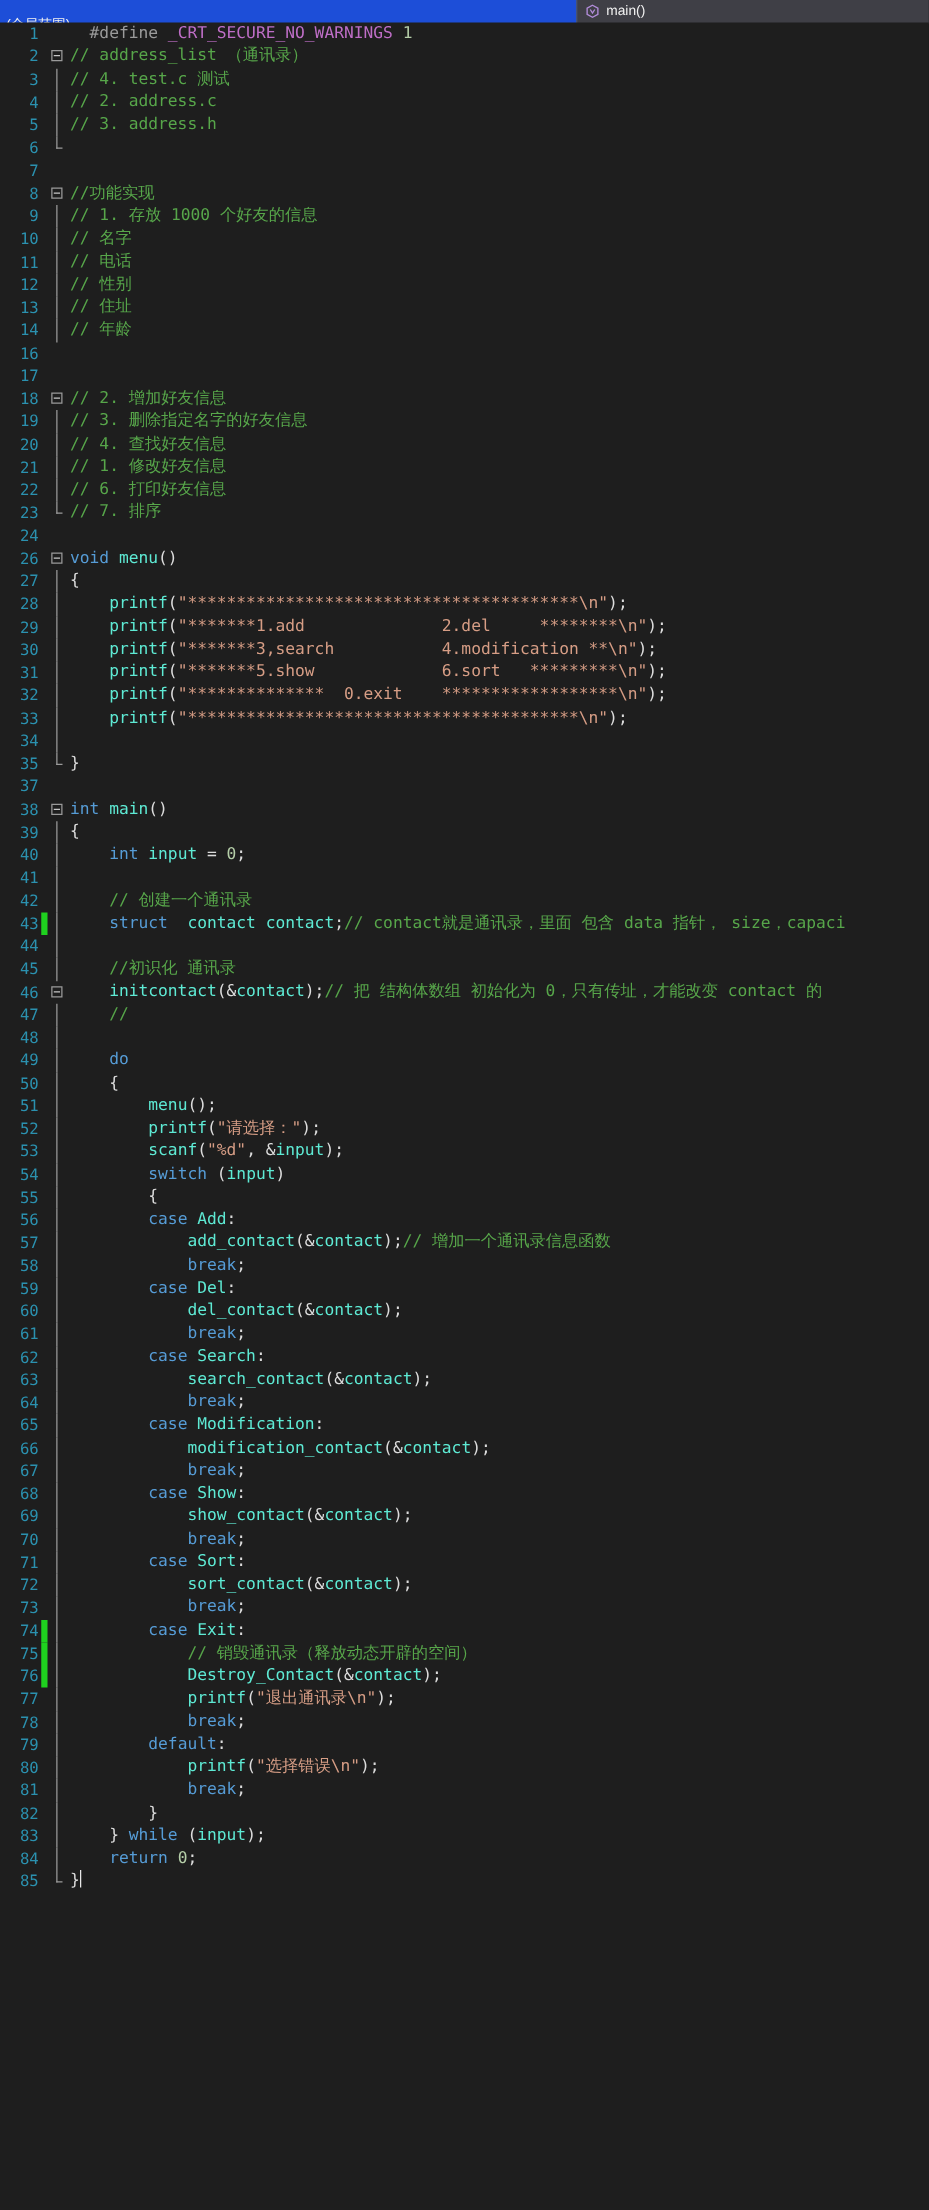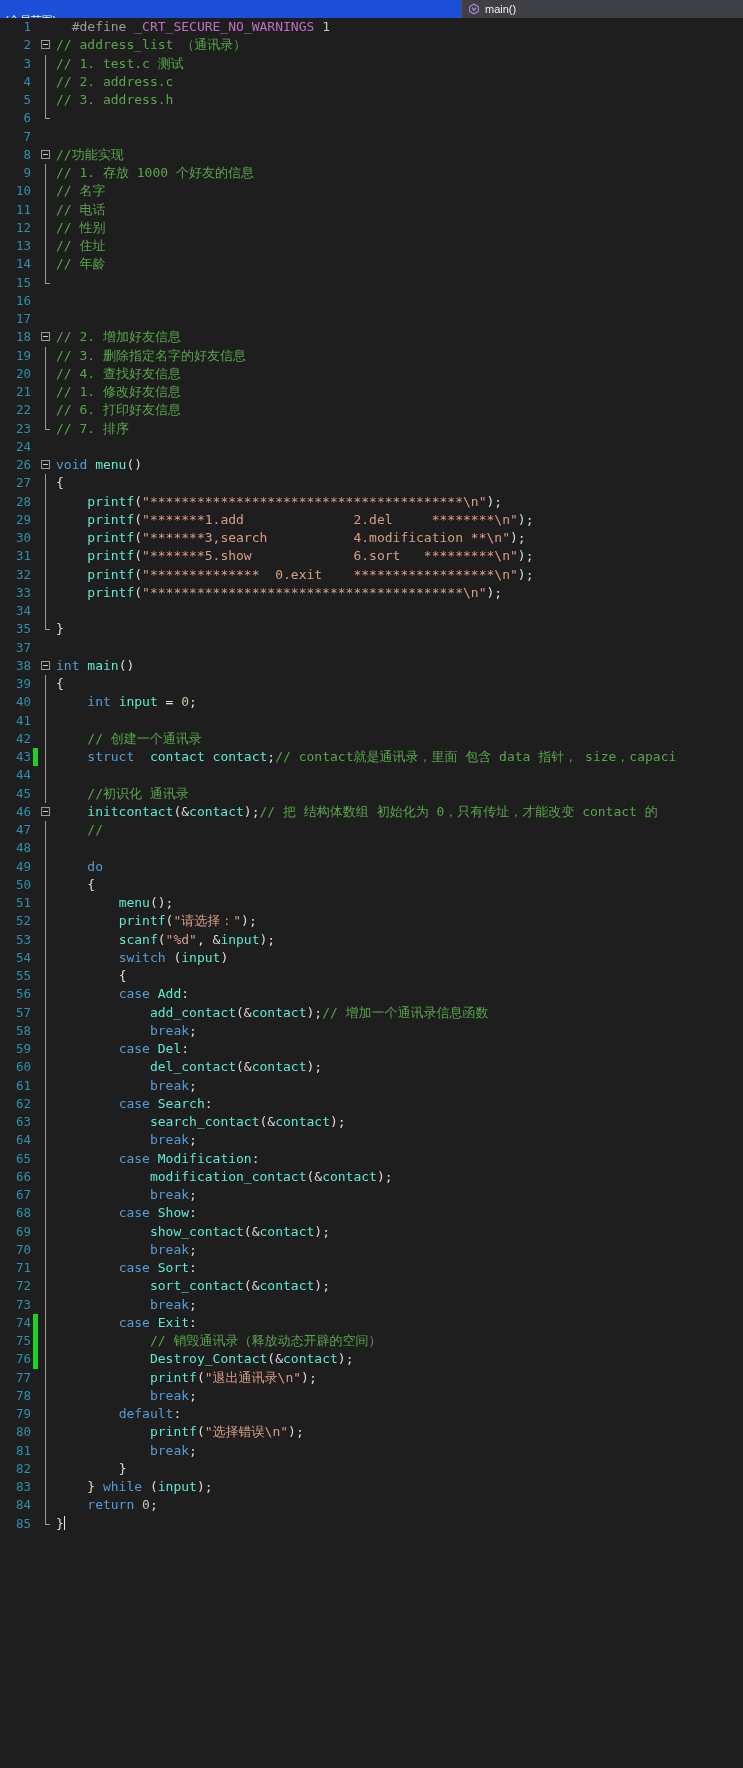--- a/index.html
+++ b/index.html
@@ -181,33 +181,32 @@
         <path d="M4.2 4.6 L6 7.4 L7.8 4.6" fill="none" stroke="#b18cd9" stroke-width="1.1"></path>
       </svg>
     </span>
     <span>main()</span>
   </div>
 </div>
 
 <div id="editor">
     <div class="row"><div class="gutter-num">1</div><div class="change-bar"></div><div class="fold-col"></div><div class="code"><span class="punct"> </span><span class="punct"> </span><span class="pp">#define</span> <span class="macro">_CRT_SECURE_NO_WARNINGS</span><span class="punct"> </span><span class="num">1</span></div></div>
     <div class="row"><div class="gutter-num">2</div><div class="change-bar"></div><div class="fold-col"><div class="fold-box"></div></div><div class="code"><span class="cmt">// address_list （通讯录）</span></div></div>
-    <div class="row"><div class="gutter-num">3</div><div class="change-bar"></div><div class="fold-col"><div class="fold-line"></div></div><div class="code"><span class="cmt">// 1. test.c 测试</span></div></div>
+    <div class="row"><div class="gutter-num">3</div><div class="change-bar"></div><div class="fold-col"><div class="fold-line"></div></div><div class="code"><span class="cmt">// 4. test.c 测试</span></div></div>
     <div class="row"><div class="gutter-num">4</div><div class="change-bar"></div><div class="fold-col"><div class="fold-line"></div></div><div class="code"><span class="cmt">// 2. address.c</span></div></div>
     <div class="row"><div class="gutter-num">5</div><div class="change-bar"></div><div class="fold-col"><div class="fold-line"></div></div><div class="code"><span class="cmt">// 3. address.h</span></div></div>
     <div class="row"><div class="gutter-num">6</div><div class="change-bar"></div><div class="fold-col"><div class="fold-end"></div></div><div class="code"></div></div>
     <div class="row"><div class="gutter-num">7</div><div class="change-bar"></div><div class="fold-col"></div><div class="code"></div></div>
     <div class="row"><div class="gutter-num">8</div><div class="change-bar"></div><div class="fold-col"><div class="fold-box"></div></div><div class="code"><span class="cmt">//功能实现</span></div></div>
     <div class="row"><div class="gutter-num">9</div><div class="change-bar"></div><div class="fold-col"><div class="fold-line"></div></div><div class="code"><span class="cmt">// 1. 存放 1000 个好友的信息</span></div></div>
     <div class="row"><div class="gutter-num">10</div><div class="change-bar"></div><div class="fold-col"><div class="fold-line"></div></div><div class="code"><span class="cmt">// 名字</span></div></div>
     <div class="row"><div class="gutter-num">11</div><div class="change-bar"></div><div class="fold-col"><div class="fold-line"></div></div><div class="code"><span class="cmt">// 电话</span></div></div>
     <div class="row"><div class="gutter-num">12</div><div class="change-bar"></div><div class="fold-col"><div class="fold-line"></div></div><div class="code"><span class="cmt">// 性别</span></div></div>
     <div class="row"><div class="gutter-num">13</div><div class="change-bar"></div><div class="fold-col"><div class="fold-line"></div></div><div class="code"><span class="cmt">// 住址</span></div></div>
     <div class="row"><div class="gutter-num">14</div><div class="change-bar"></div><div class="fold-col"><div class="fold-line"></div></div><div class="code"><span class="cmt">// 年龄</span></div></div>
-    <div class="row"><div class="gutter-num">15</div><div class="change-bar"></div><div class="fold-col"><div class="fold-end"></div></div><div class="code"></div></div>
     <div class="row"><div class="gutter-num">16</div><div class="change-bar"></div><div class="fold-col"></div><div class="code"></div></div>
     <div class="row"><div class="gutter-num">17</div><div class="change-bar"></div><div class="fold-col"></div><div class="code"></div></div>
     <div class="row"><div class="gutter-num">18</div><div class="change-bar"></div><div class="fold-col"><div class="fold-box"></div></div><div class="code"><span class="cmt">// 2. 增加好友信息</span></div></div>
     <div class="row"><div class="gutter-num">19</div><div class="change-bar"></div><div class="fold-col"><div class="fold-line"></div></div><div class="code"><span class="cmt">// 3. 删除指定名字的好友信息</span></div></div>
     <div class="row"><div class="gutter-num">20</div><div class="change-bar"></div><div class="fold-col"><div class="fold-line"></div></div><div class="code"><span class="cmt">// 4. 查找好友信息</span></div></div>
     <div class="row"><div class="gutter-num">21</div><div class="change-bar"></div><div class="fold-col"><div class="fold-line"></div></div><div class="code"><span class="cmt">// 1. 修改好友信息</span></div></div>
     <div class="row"><div class="gutter-num">22</div><div class="change-bar"></div><div class="fold-col"><div class="fold-line"></div></div><div class="code"><span class="cmt">// 6. 打印好友信息</span></div></div>
     <div class="row"><div class="gutter-num">23</div><div class="change-bar"></div><div class="fold-col"><div class="fold-end"></div></div><div class="code"><span class="cmt">// 7. 排序</span></div></div>
     <div class="row"><div class="gutter-num">24</div><div class="change-bar"></div><div class="fold-col"></div><div class="code"></div></div>
     <div class="row"><div class="gutter-num">26</div><div class="change-bar"></div><div class="fold-col"><div class="fold-box"></div></div><div class="code"><span class="kw">void</span><span class="punct"> </span><span class="plain">menu</span><span class="punct">(</span><span class="punct">)</span></div></div>

